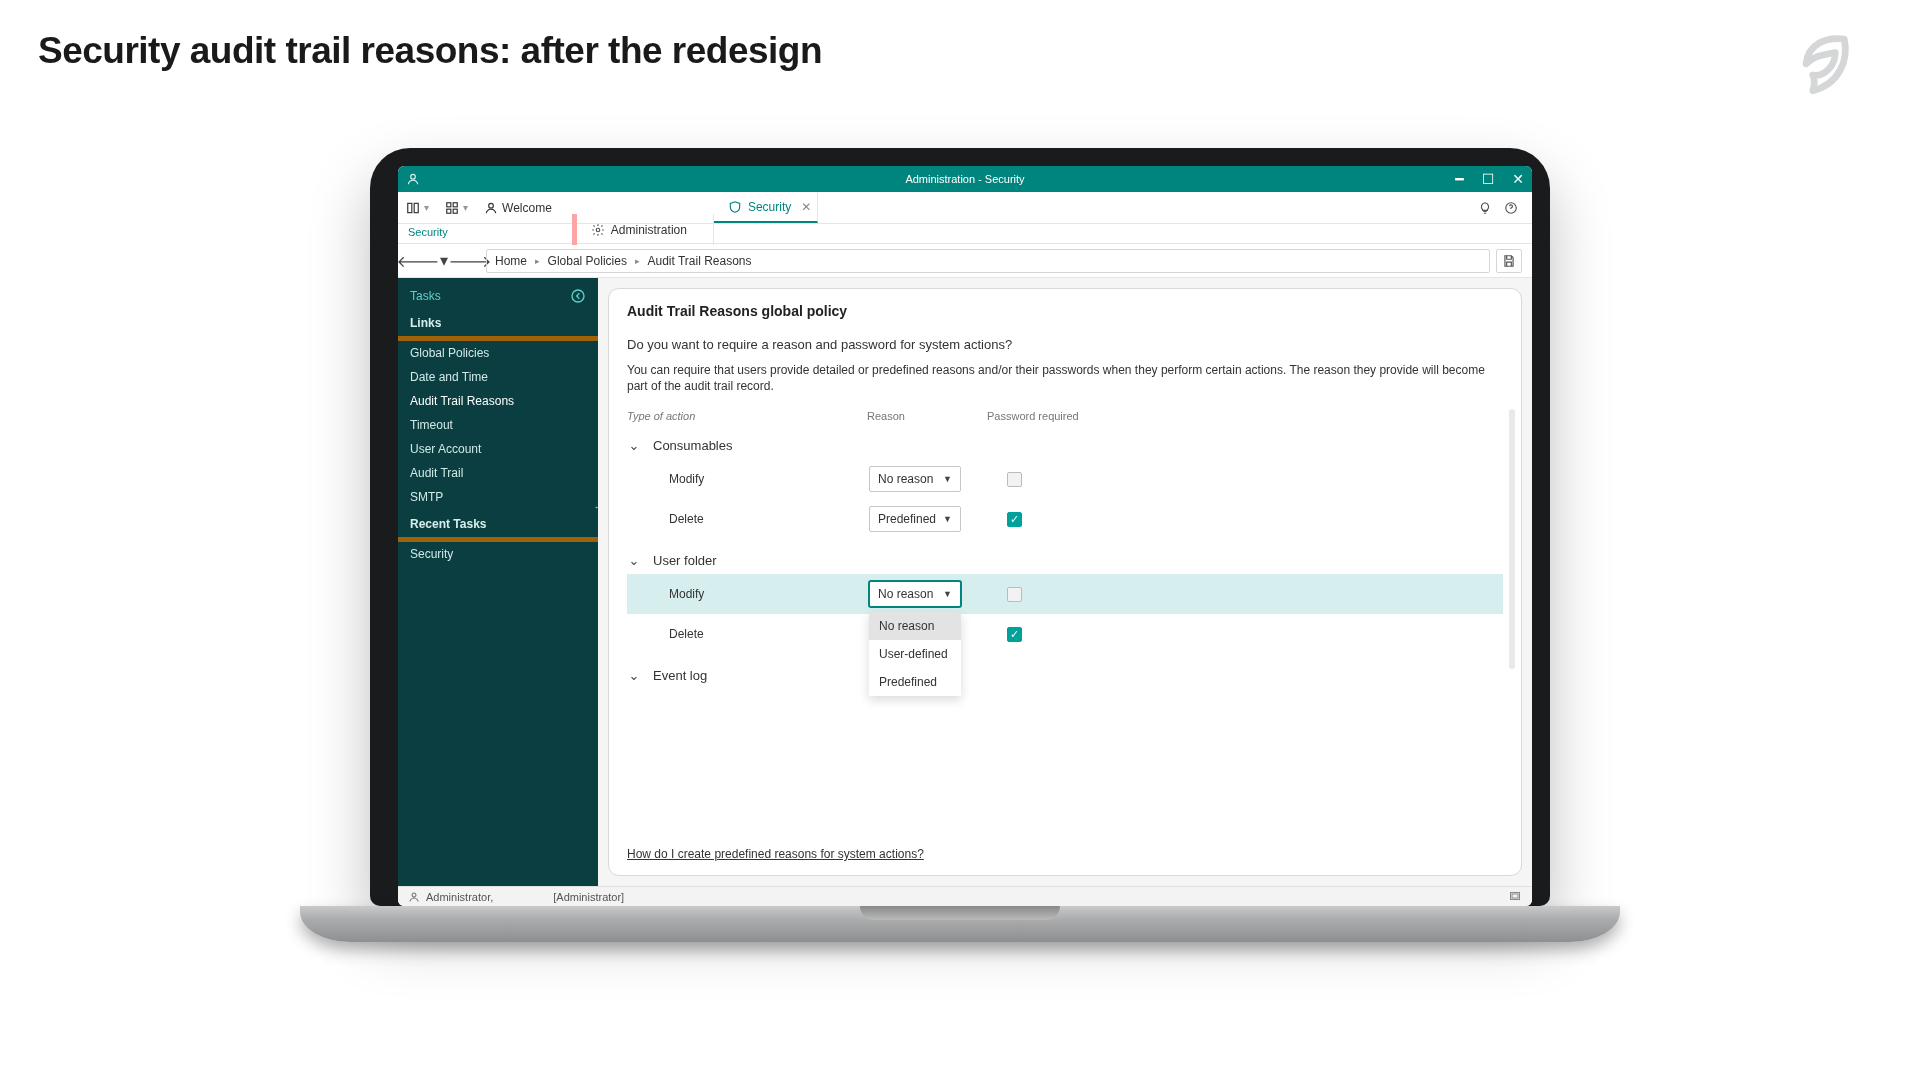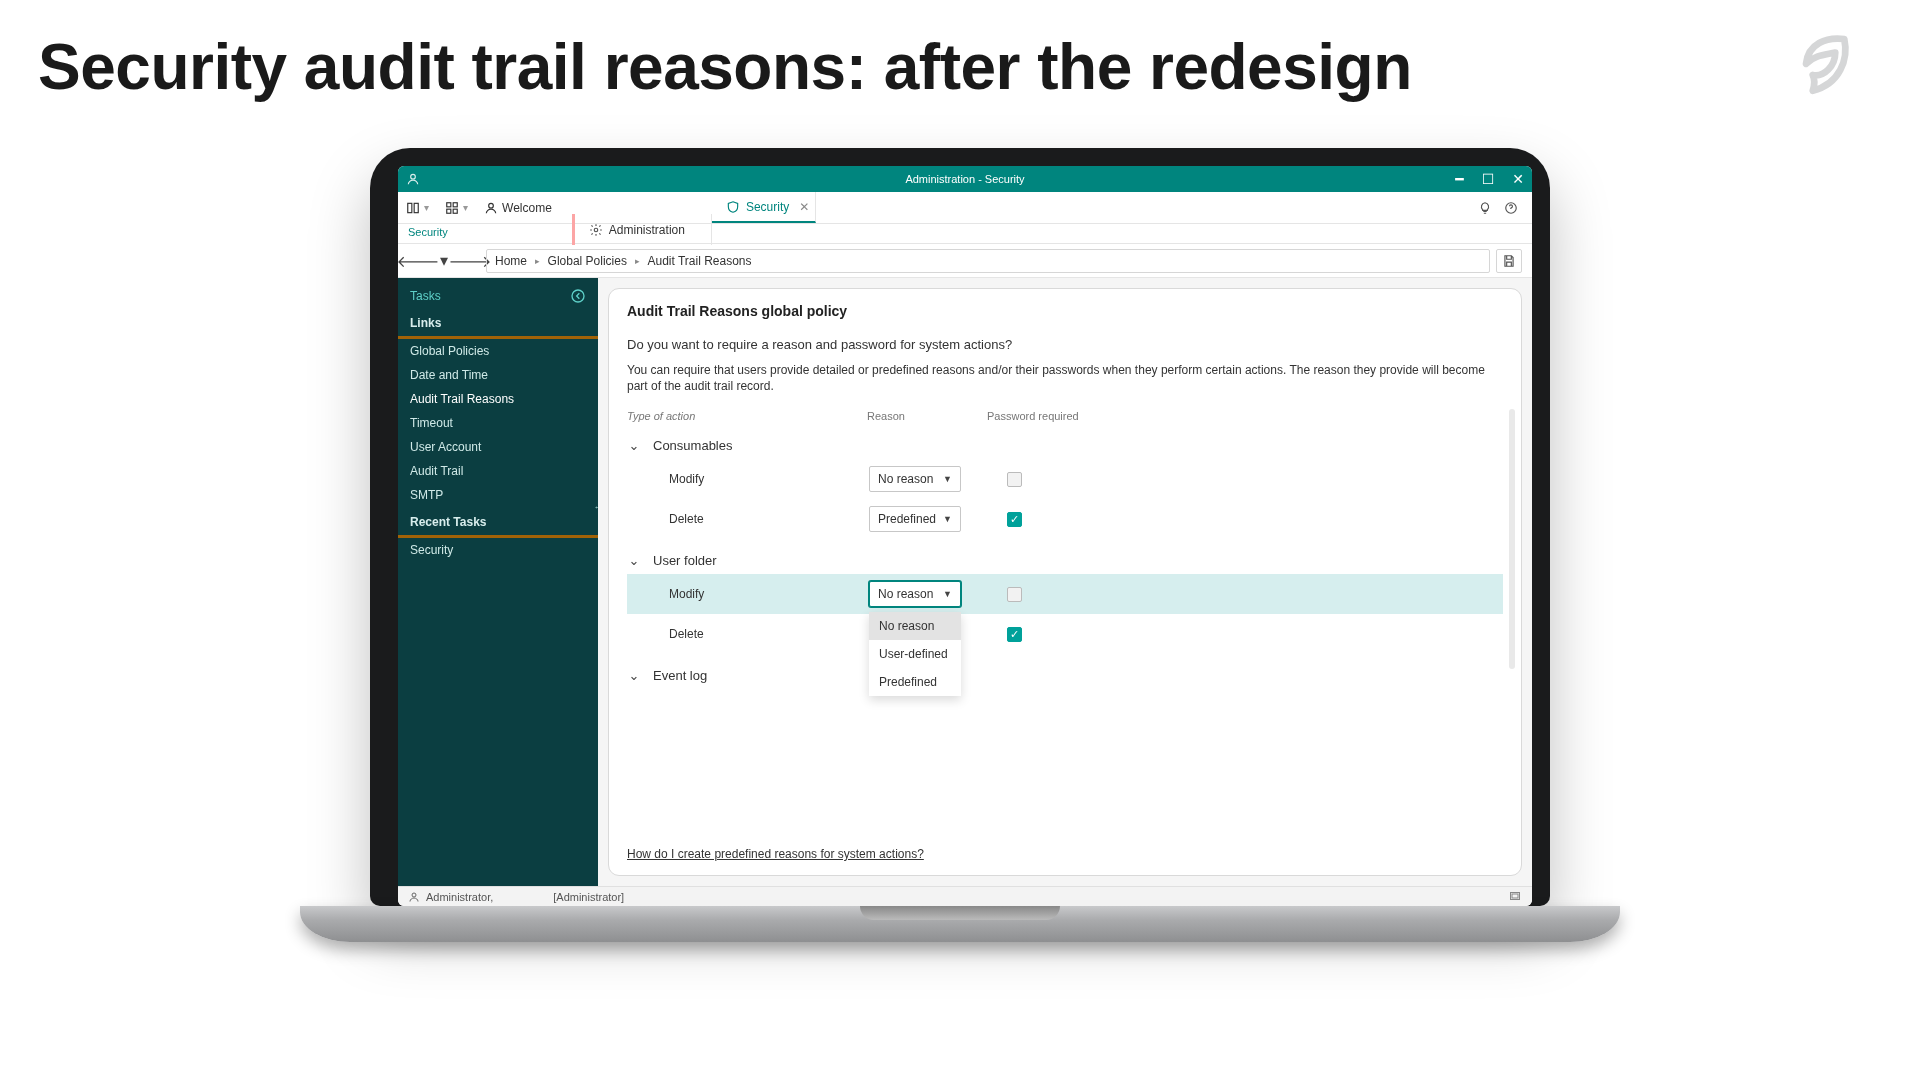--- a/index.html
+++ b/index.html
@@ -1,17 +1,17 @@
 <!DOCTYPE html>
 <html><head>
 <meta charset="utf-8">
 <style>
   * { margin:0; padding:0; box-sizing:border-box; font-family:"Segoe UI",Arial,sans-serif; }
   body { background:#fff; width:1920px; height:1080px; overflow:hidden; }
-  .slide-title { font-size:64px; font-weight:800; color:#1a1a1a; position:absolute; top:30px; left:38px; letter-spacing:-0.5px;}
+  .slide-title { font-size:37px; font-weight:800; color:#1a1a1a; position:absolute; top:30px; left:38px; letter-spacing:-0.5px;}
   .logo-leaf { position:absolute; top:30px; right:60px; width:72px; height:72px; }
   .logo-leaf svg { width:100%; height:100%; }
 
   
   .laptop { position:absolute; left:50%; top:148px; transform:translateX(-50%); width:1180px; }
   .bezel { background:#1a1b1c; border-radius:40px 40px 10px 10px; padding:18px 18px 0 28px; box-shadow:0 30px 60px rgba(0,0,0,0.25); }
   .screen { background:#fff; width:100%; height:740px; border-radius:6px; overflow:hidden; position:relative; }
   .base { height:36px; background:linear-gradient(#c8c9cb,#a9aaac 40%,#8e8f91); border-radius:0 0 50px 50px / 0 0 30px 30px; margin:0 -70px; box-shadow:0 8px 16px rgba(0,0,0,0.3);}
   .notch { width:200px; height:14px; background:linear-gradient(#888,#bbb); margin:0 auto; border-radius:0 0 14px 14px; }
 
@@ -19,39 +19,39 @@
   .titlebar { height:26px; background:#00857e; color:#fff; display:flex; align-items:center; font-size:11px; padding:0 8px; }
   .titlebar .title { position:absolute; left:50%; transform:translateX(-50%); }
   .titlebar .user-ico { width:14px; height:14px; margin-right:8px; opacity:.85;}
   .winbtns { margin-left:auto; display:flex; gap:18px; align-items:center; font-size:14px;}
   .winbtns span { cursor:pointer; }
 
   .toolbar { height:32px; background:#fff; border-bottom:1px solid #e5e5e5; display:flex; align-items:center; font-size:12px;}
   .tb-btn { padding:0 8px; height:100%; display:flex; align-items:center; gap:4px; color:#333; cursor:pointer;}
   .tb-sep { color:#999; font-size:10px;}
   .tab { height:100%; display:flex; align-items:center; gap:6px; padding:0 26px 0 14px; color:#333; border-right:1px solid #e5e5e5; position:relative;}
-  .tab.first { border-left:3px solid #fca5a5; margin-left:12px;margin-top:44px;}
+  .tab.first { border-left:5px solid #fca5a5; margin-left:12px;margin-top:44px;}
   .tab.active { border-bottom:2px solid #00857e; color:#00857e; font-weight:500;}
   .tab .close { position:absolute; right:6px; font-size:12px; color:#888;}
   .tb-right { margin-left:auto; display:flex; gap:12px; padding-right:14px; color:#555;}
   .ico { width:14px; height:14px; }
 
   .crumbbar1 { height:20px; background:#fff; border-bottom:1px solid #e5e5e5; font-size:11px; color:#00857e; padding:2px 10px;}
   .navrow { height:34px; background:#fff; display:flex; align-items:center; padding:0 10px; gap:6px; border-bottom:1px solid #e5e5e5;}
   .navbtn { width:20px; height:20px; display:flex; align-items:center; justify-content:center; color:#444; cursor:pointer;}
   .bcbox { flex:1; height:24px; border:1px solid #d6d6d6; border-radius:2px; display:flex; align-items:center; font-size:12px; padding:0 8px; gap:8px; color:#333;}
   .bcbox .chev { color:#888; font-size:9px;}
   .savebtn { width:26px; height:24px; border:1px solid #d6d6d6; border-radius:2px; display:flex; align-items:center; justify-content:center; cursor:pointer; color:#555;}
 
   .body { display:flex; height:calc(100% - 26px - 32px - 20px - 34px - 20px); }
 
   .sidebar { width:200px; background:#0b3e41; color:#d8eeed; font-size:12px; position:relative;}
   .sidebar .sec { padding:10px 12px 4px; color:#d8eeed; }
   .sidebar .tasks { color:#5ed0c8; display:flex; justify-content:space-between; align-items:center;}
-  .sidebar .hdr { font-weight:600; border-bottom:3px solid #a16207; padding:8px 12px 6px;}
+  .sidebar .hdr { font-weight:600; border-bottom:5px solid #a16207; padding:8px 12px 6px;}
   .sidebar .item { padding:5px 12px; cursor:pointer; color:#cfe9e7;}
   .sidebar .item.active { color:#fff; font-weight:500;}
   .drag { position:absolute; right:-7px; top:220px; width:14px; height:16px; background:#0b3e41; color:#a6d5d2; font-size:9px; display:flex; align-items:center; justify-content:center; border-radius:2px;}
 
   .main { flex:1; padding:10px; background:#f5f5f5; position:relative;}
   .panel { background:#fff; border:1px solid #d9d9d9; border-radius:11px; height:100%; padding:14px 18px; position:relative; overflow:hidden;}
   .panel h2 { font-size:14px; font-weight:700; color:#222; margin-bottom:18px;}
   .panel .p1 { font-size:13px; color:#333; margin-bottom:10px;}
   .panel .p2 { font-size:12px; color:#333; max-width:880px; margin-bottom:16px; line-height:1.35;}
   .scrollhint { position:absolute; right:6px; top:120px; width:6px; height:260px; background:#e9e9e9; border-radius:3px;}

